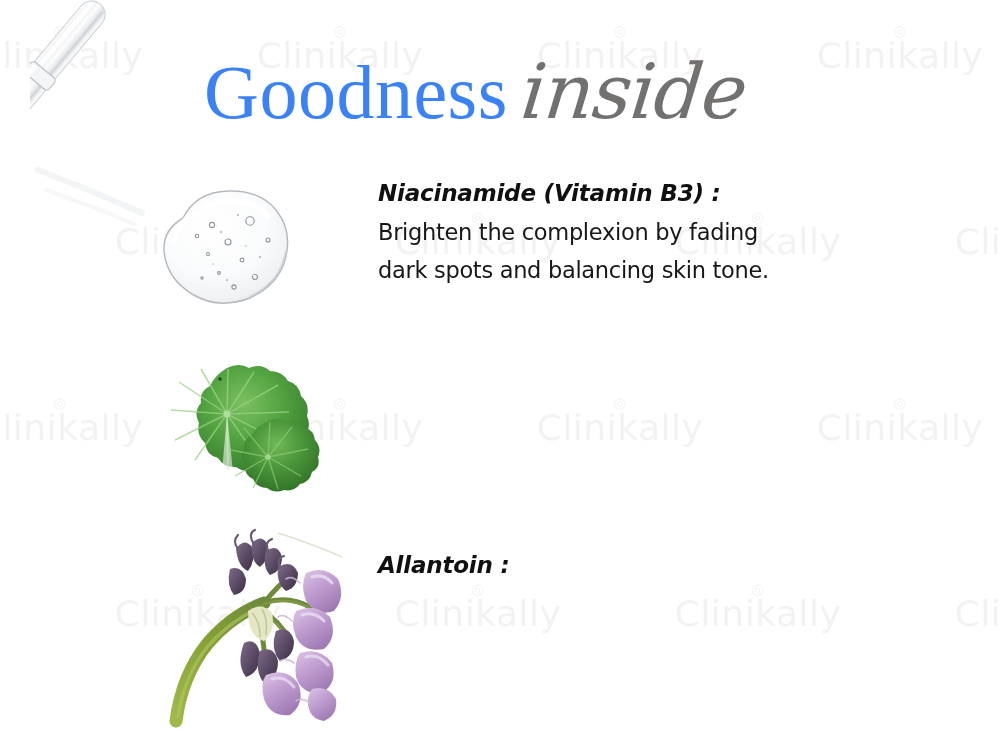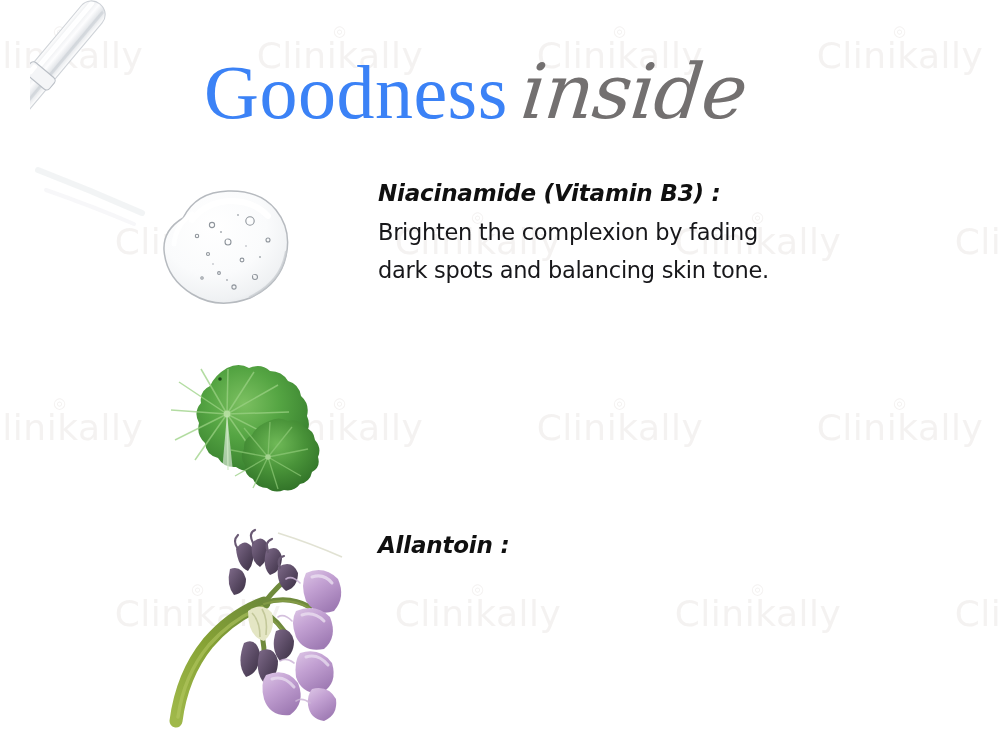--- a/index.html
+++ b/index.html
@@ -86,21 +86,21 @@
   }
 
   
   .block {
     position: absolute;
     left: 378px;
     z-index: 20;
   }
   .block-1 { top: 176px; }
   .block-2 { top: 358px; }
-  .block-3 { top: 528px; }
+  .block-3 { top: 548px; }
 
   .ing-title {
     font-family: "DejaVu Sans", sans-serif;
     font-weight: bold;
     font-style: italic;
     font-size: 23px;
     line-height: 34px;
     color: #101010;
     letter-spacing: -0.2px;
     margin: 0 0 3px 0;

